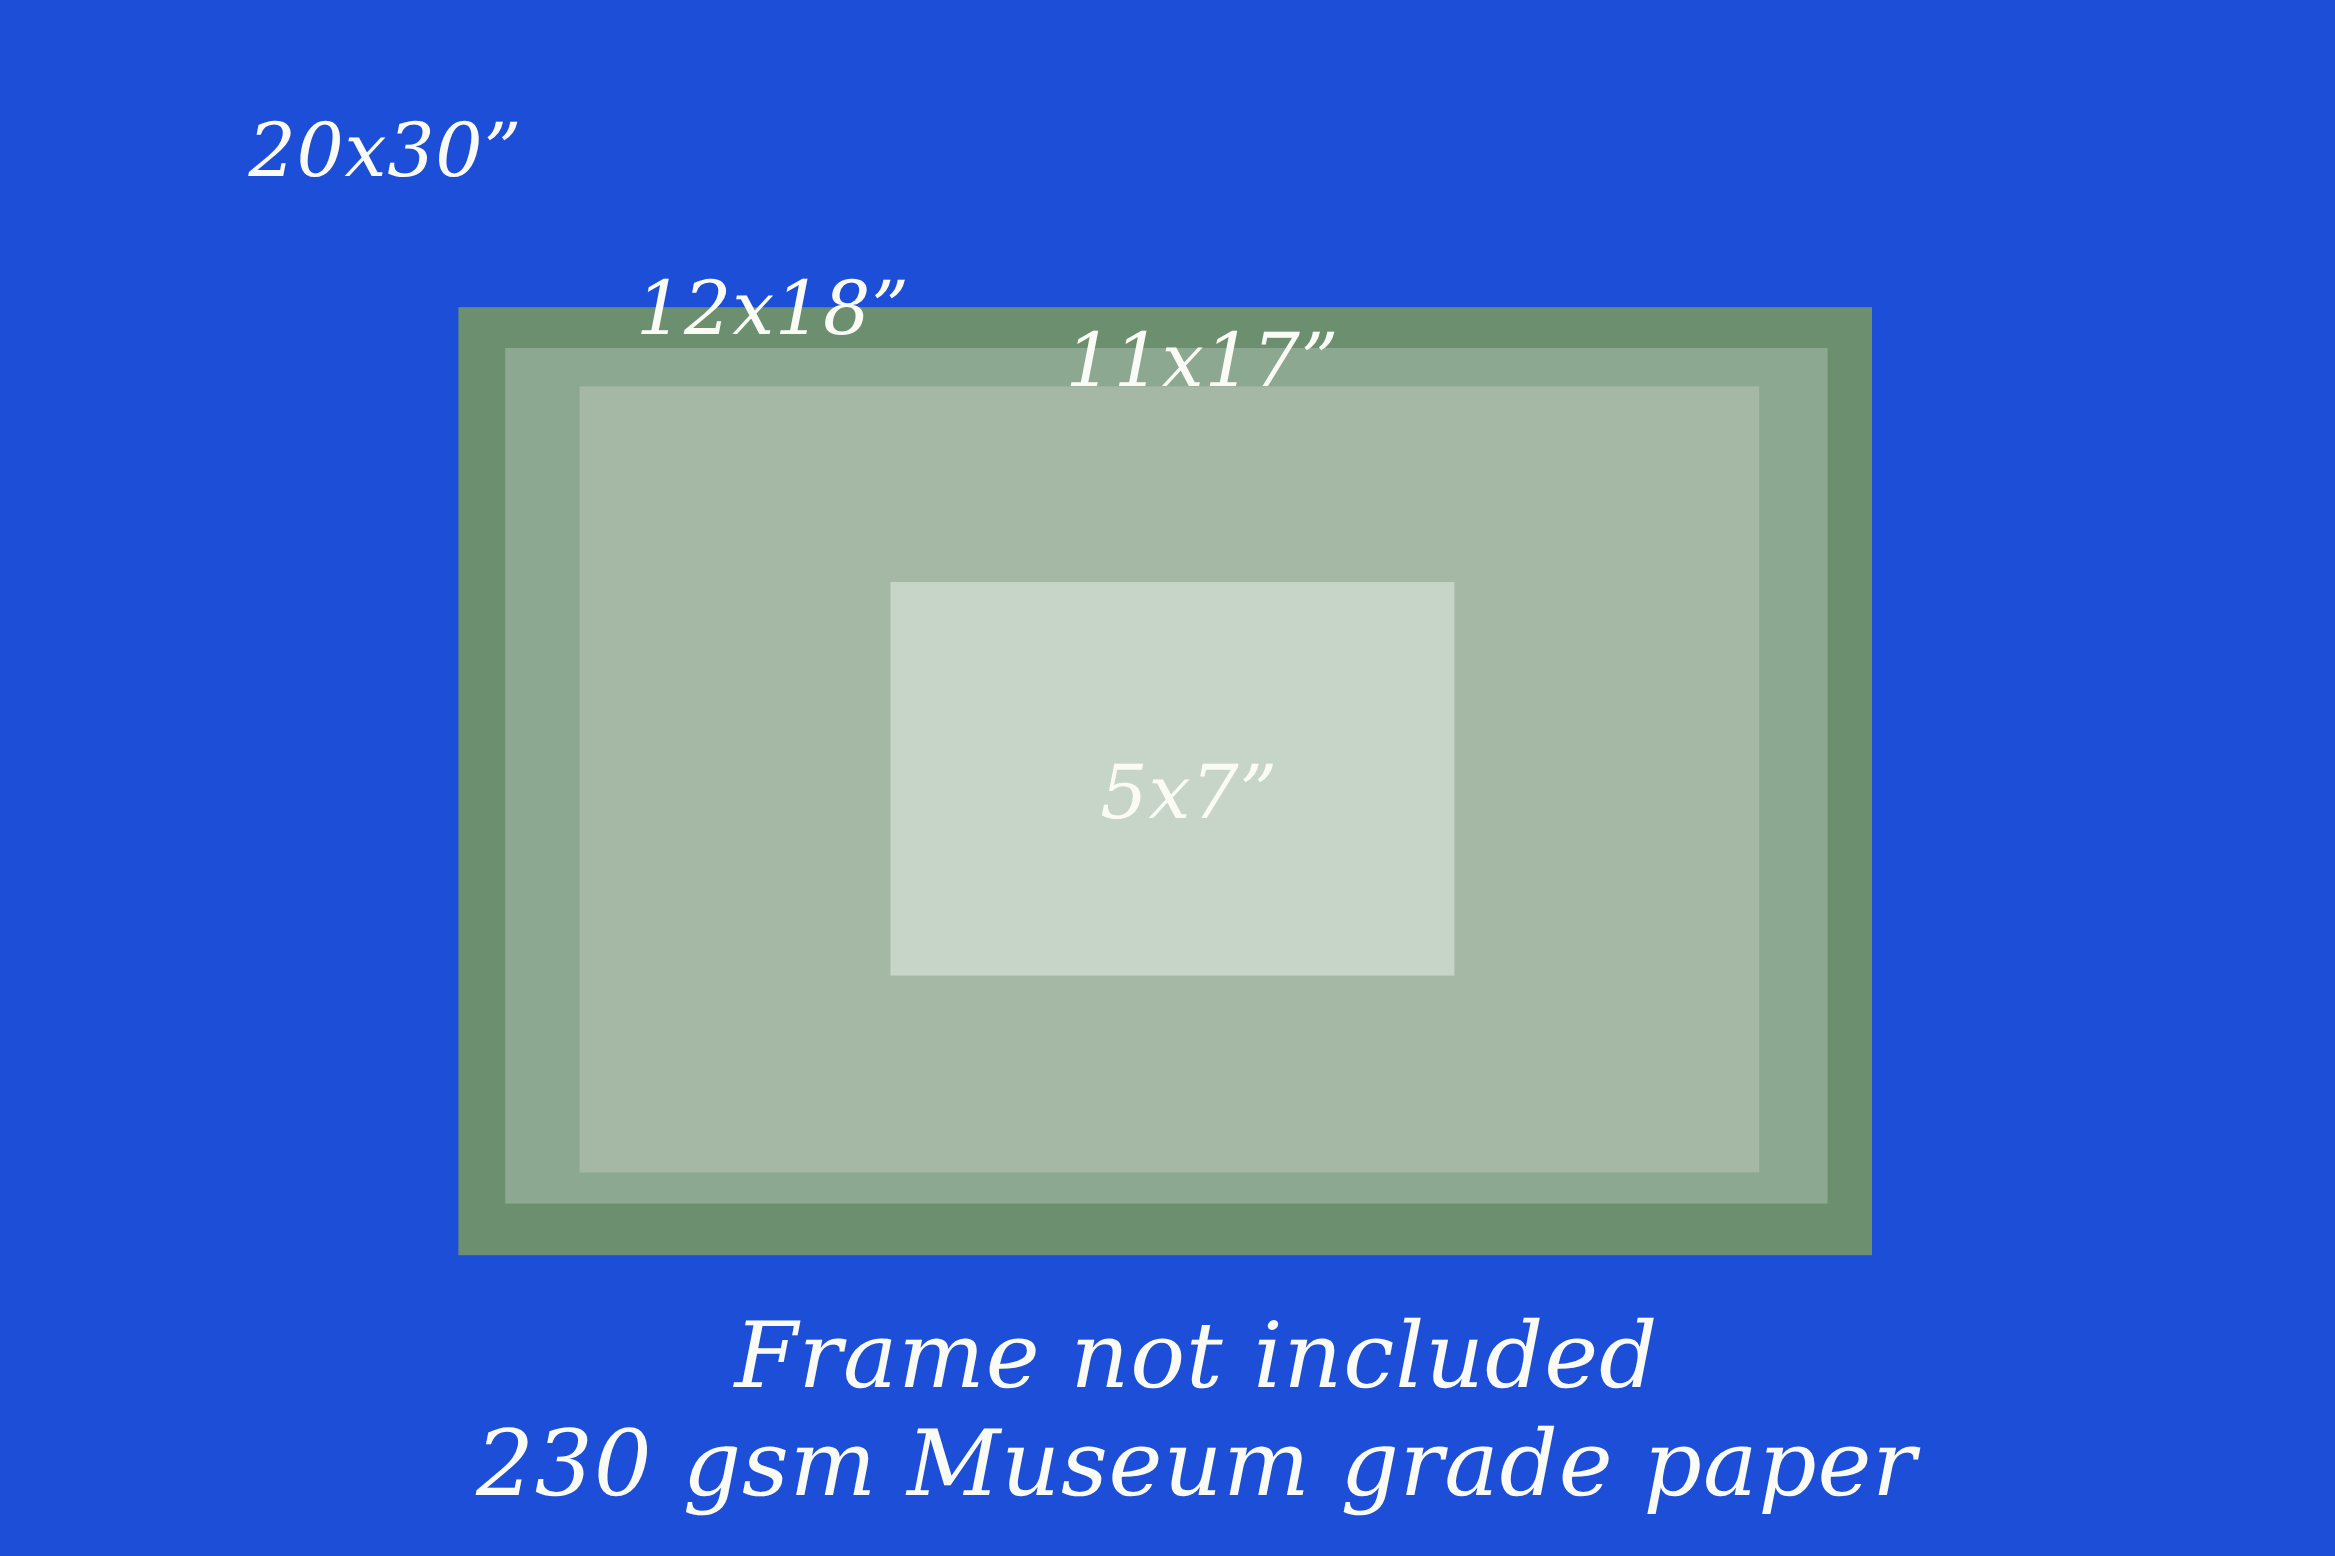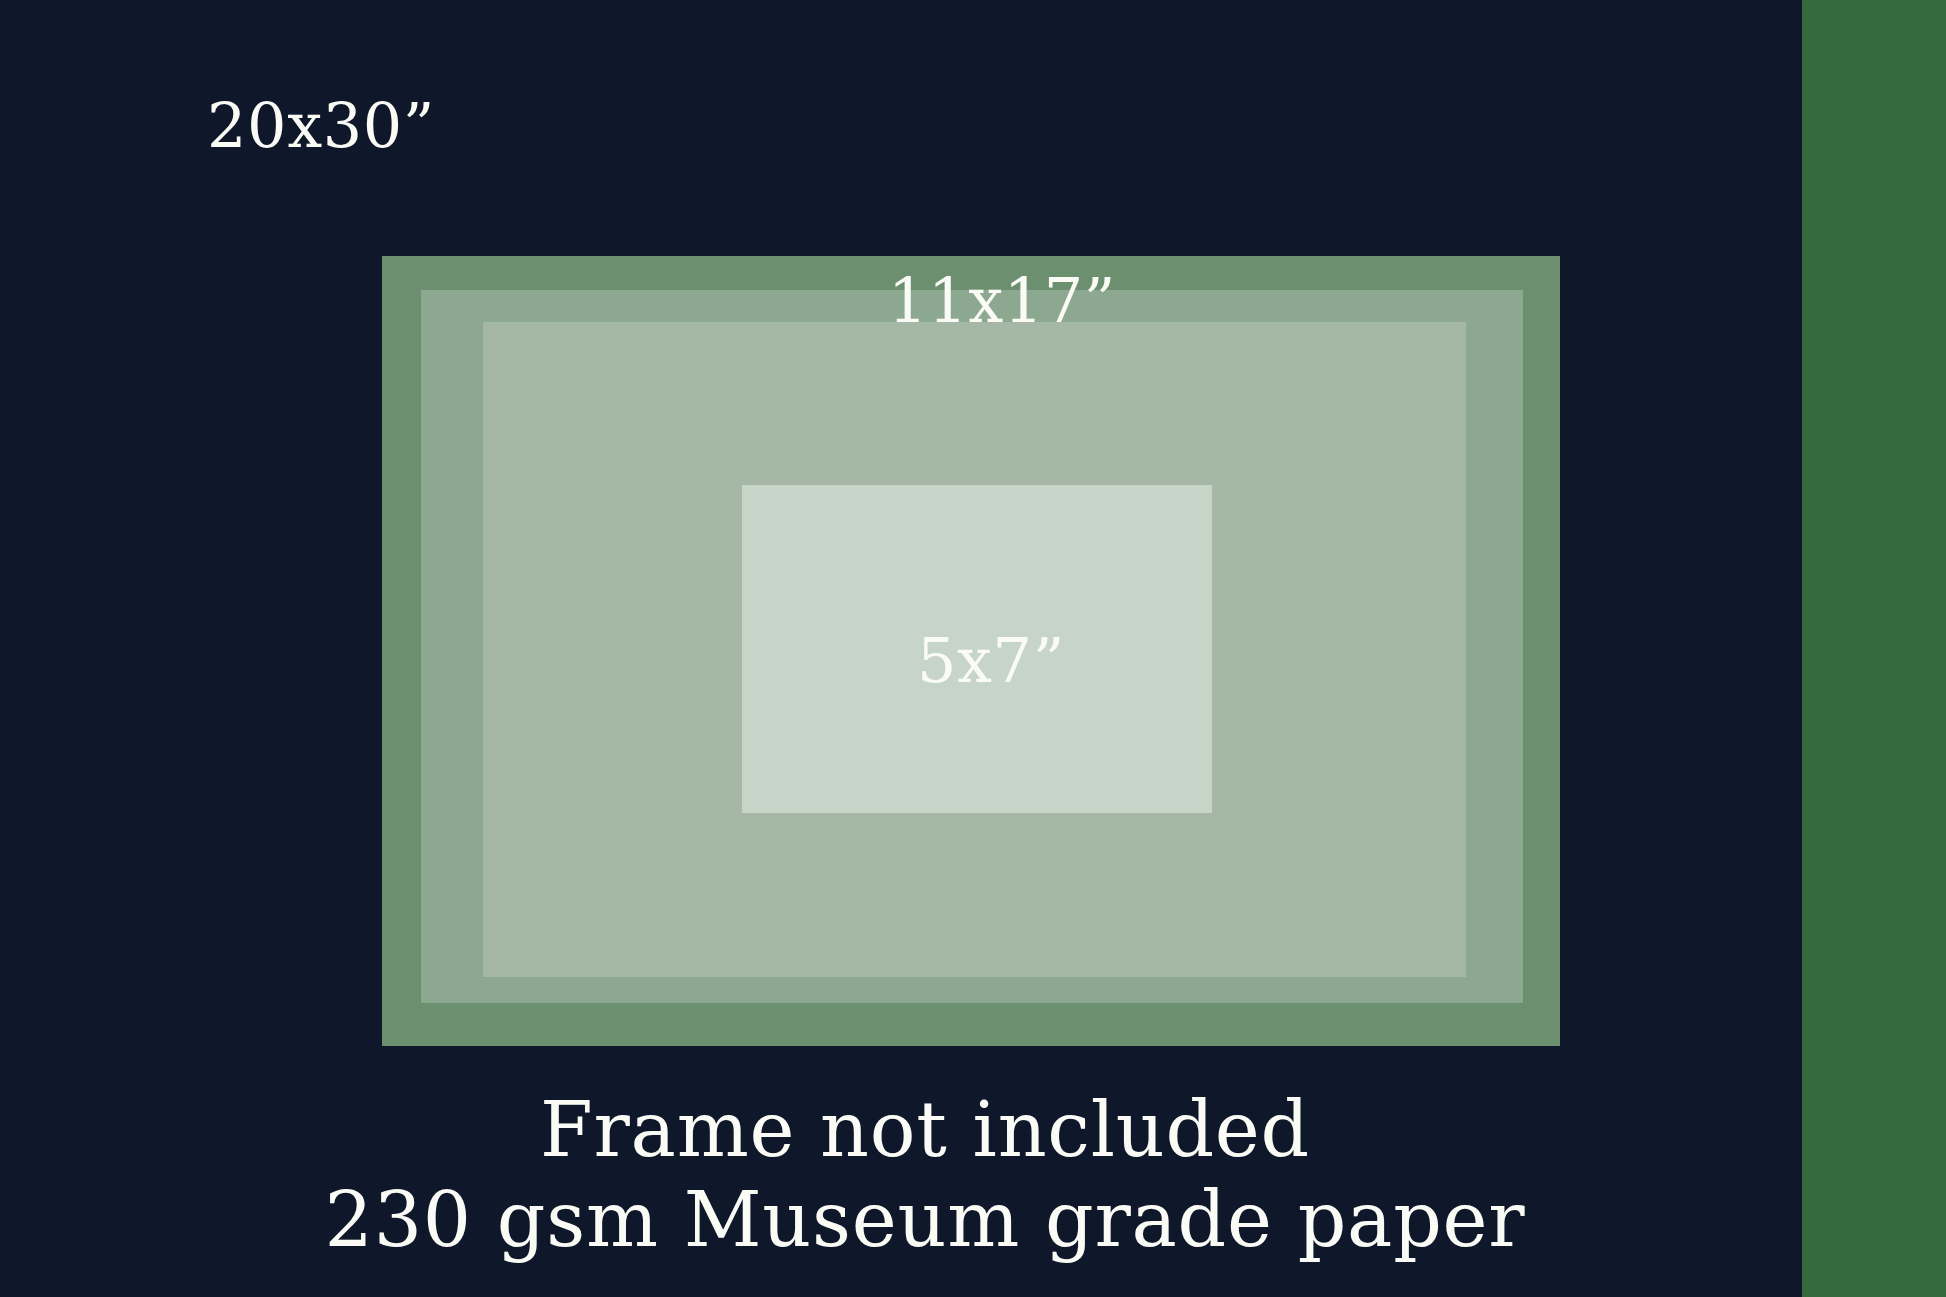--- a/index.html
+++ b/index.html
@@ -2,25 +2,26 @@
 <html><head>
 <meta charset="utf-8">
 <style>
   html, body {
     margin: 0;
     padding: 0;
     background: #36693D;
   }
   .canvas {
     position: relative;
-    width: 1802px;
+    width: 1946px;
     height: 1297px;
-    background: #0f172a;
+    background: #1d4ed8;
     overflow: hidden;
     font-family: "DejaVu Serif", "Liberation Serif", serif;
+    font-style: italic;
   }
   .rect {
     position: absolute;
   }
   .r-20x30 {
     left: 382px; top: 256px;
     width: 1178px; height: 790px;
     background: #6C8F70;
   }
   .r-12x18 {
@@ -73,20 +74,21 @@
 <body>
 
 <div class="canvas">
 
   <div class="rect r-20x30"></div>
   <div class="rect r-12x18"></div>
   <div class="rect r-11x17"></div>
   <div class="rect r-5x7"></div>
 
   <div class="label l-20x30">20x30”</div>
+  <div class="label l-12x18">12x18”</div>
   <div class="label l-11x17">11x17”</div>
   <div class="label l-5x7">5x7”</div>
 
   <div class="footer">
     <div class="line">Frame not included</div>
     <div class="line">230 gsm Museum grade paper</div>
   </div>
 
 </div>
 

